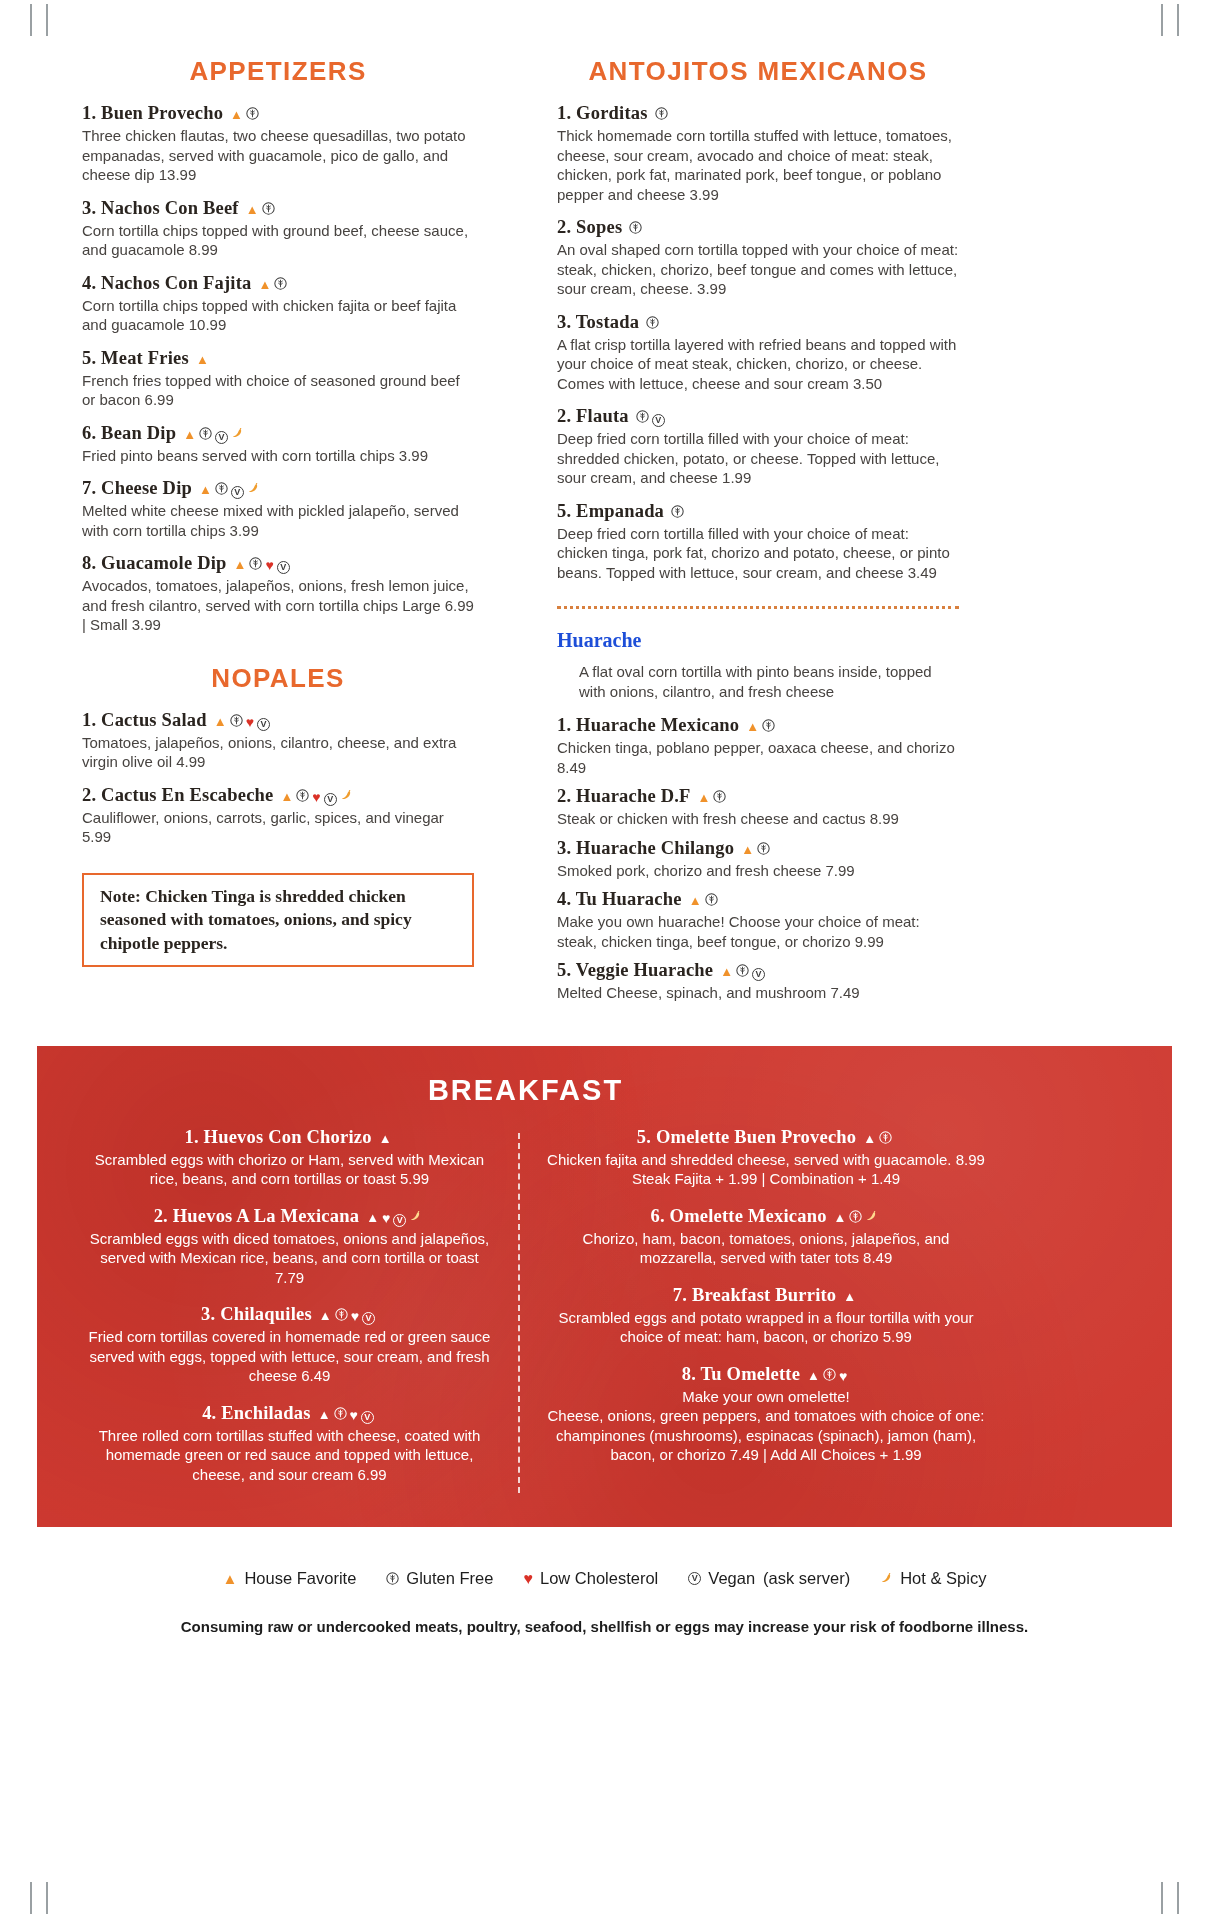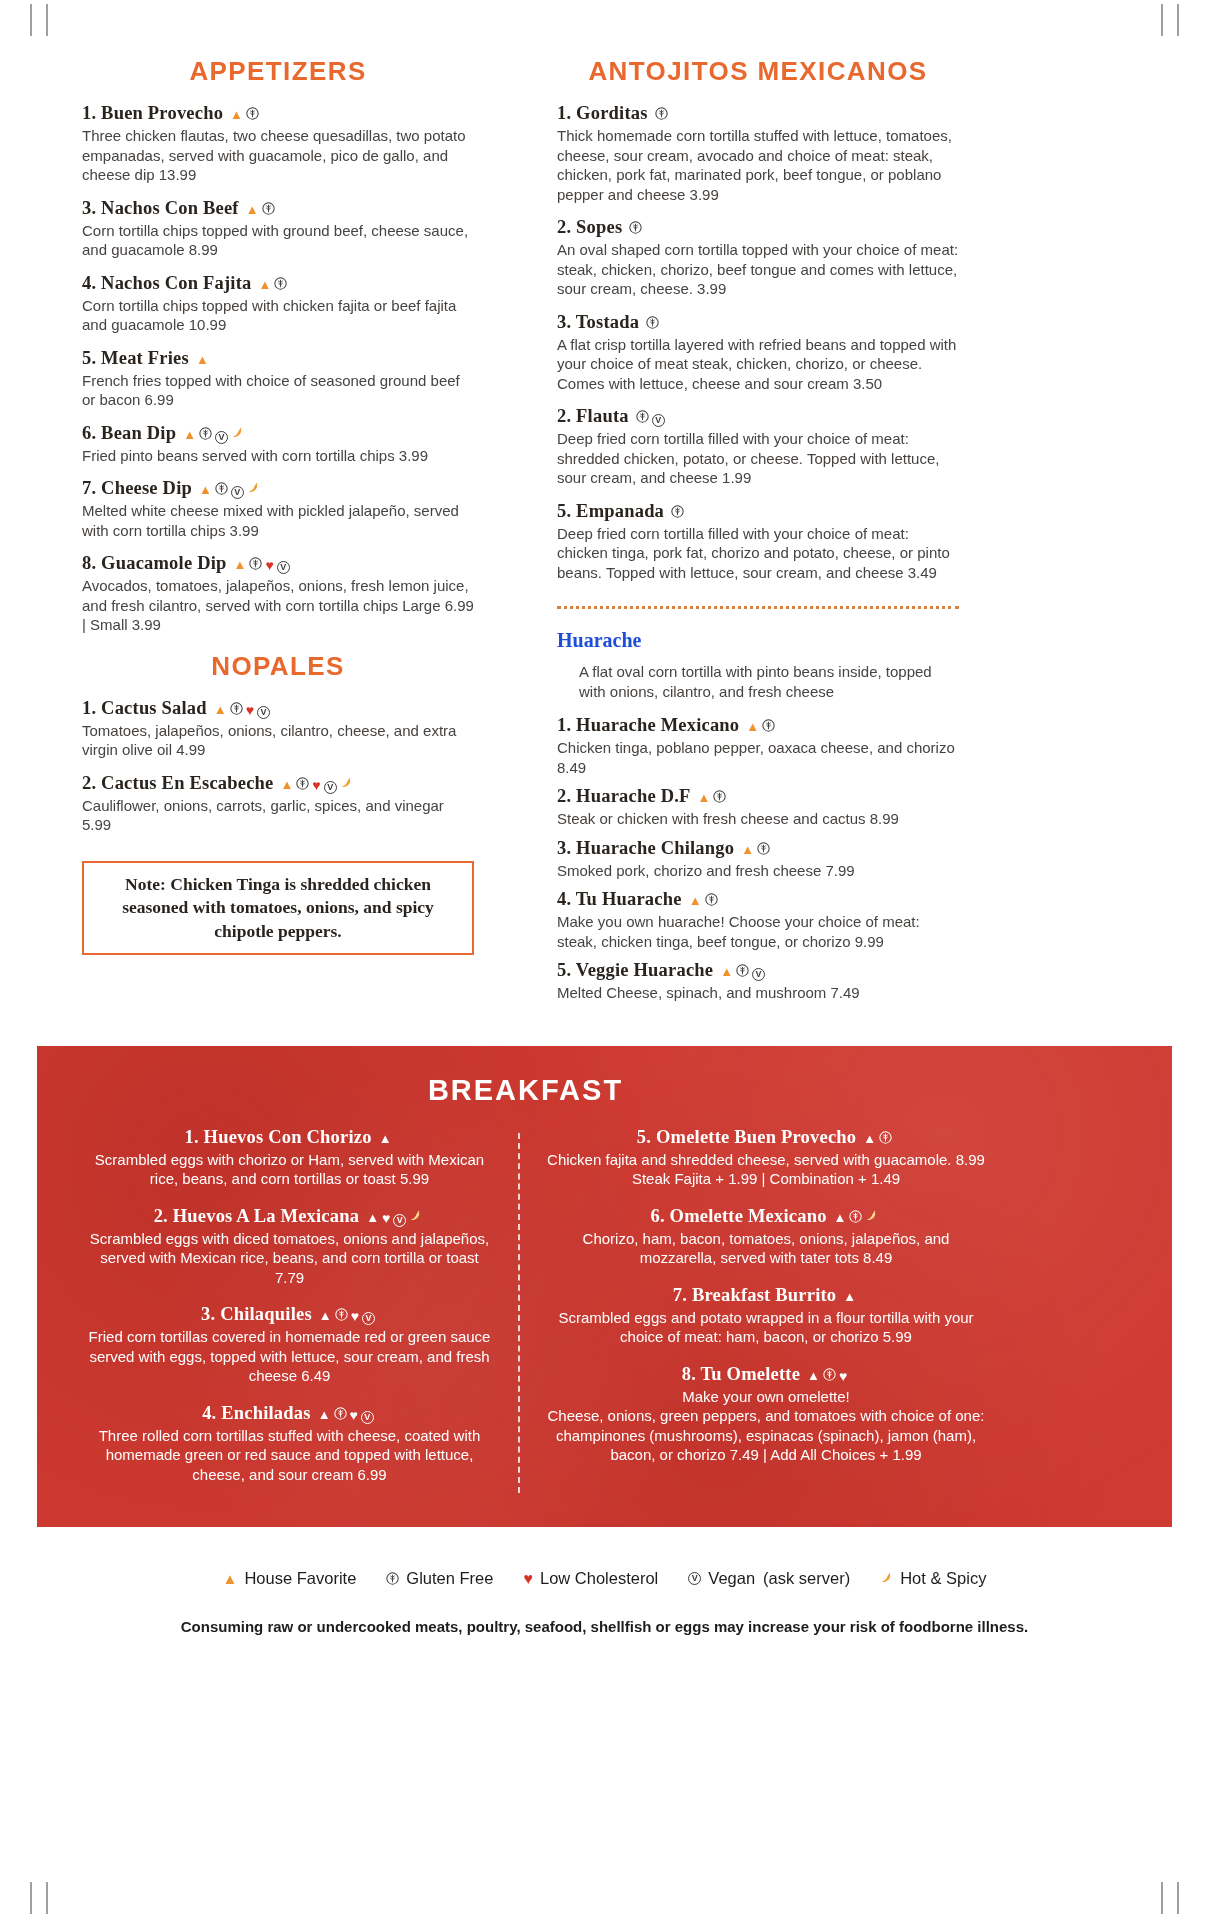--- a/index.html
+++ b/index.html
@@ -22,42 +22,42 @@
 
   
   .columns{display:flex;align-items:flex-start;padding:56px 60px 0 82px;gap:83px;}
   .col{width:392px;flex:0 0 392px;}
   .col-right{width:402px;flex:0 0 402px;}
 
   .section-title{
     font-size:26px;font-weight:800;letter-spacing:1.4px;color:var(--accent-orange);
     text-align:center;margin:0 0 16px 0;font-family:"Liberation Sans",sans-serif;
   }
-  .mt{margin-top:16px;}
+  .mt{margin-top:28px;}
 
   .menu-item{margin-bottom:13px;}
   .item-head{margin-bottom:2px;}
   .item-name{
     font-family:"Liberation Serif", serif;font-weight:700;font-size:18.5px;
     color:#2a241f;letter-spacing:.2px;text-align:right;
   }
   .item-icons{margin-left:7px;white-space:nowrap;}
   .ic{display:inline-flex;align-items:center;justify-content:center;margin-right:3px;vertical-align:-1px;}
   .ic-fav{color:var(--favorite-orange);font-size:13px;vertical-align:0;}
   .ic-heart{color:var(--heart-red);font-size:14px;}
   .ic-gf{color:#3c3c3c;}
   .ic-veg{
     color:#3c3c3c;width:13px;height:13px;border:1.3px solid currentColor;border-radius:50%;
     font-size:9px;font-weight:700;line-height:1;font-family:"Liberation Sans",sans-serif;
   }
   .ic-spicy{color:#f09d2e;}
   .item-desc{font-size:15px;line-height:1.3;color:#474340;white-space:pre-line;}
 
   .note-box{
-    border:2px solid var(--accent-orange);margin-top:26px;padding:10px 16px;text-align:center;
+    border:2px solid var(--accent-orange);margin-top:26px;padding:10px 16px;
     font-family:"Liberation Serif", serif;font-weight:700;font-size:17.5px;color:#2a241f;line-height:1.35;
   }
 
   .dotted-divider{border-top:3px dotted #d8803f;margin:24px 0 20px 0;}
 
   .sub-title{
     font-family:"Liberation Serif", serif;font-weight:700;font-size:20px;color:#1d4ed8;
     text-align:left;margin:0 0 10px 0;
   }
   .sub-intro{font-size:15px;line-height:1.3;margin:0 0 14px 0;padding-left:22px;color:#474340;}

